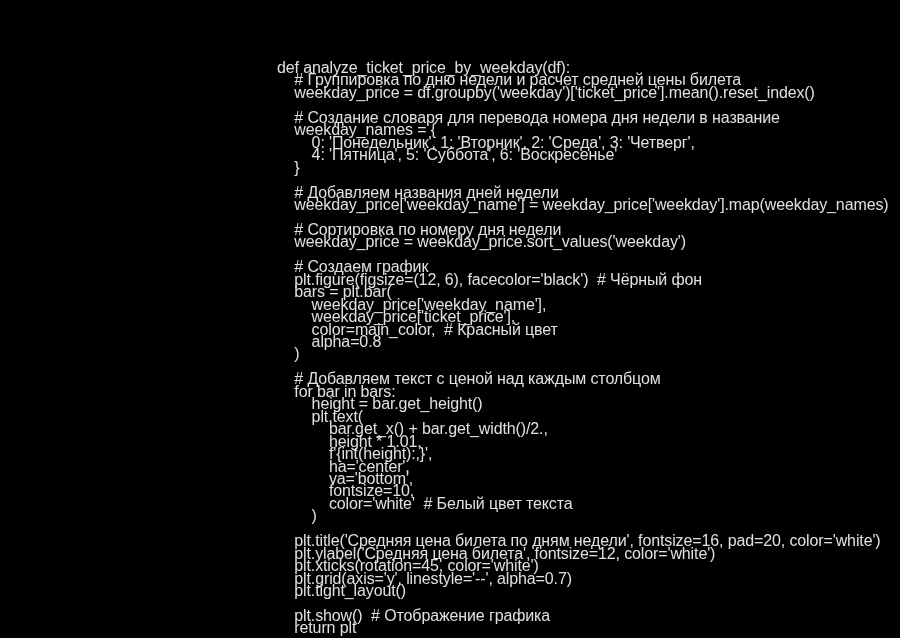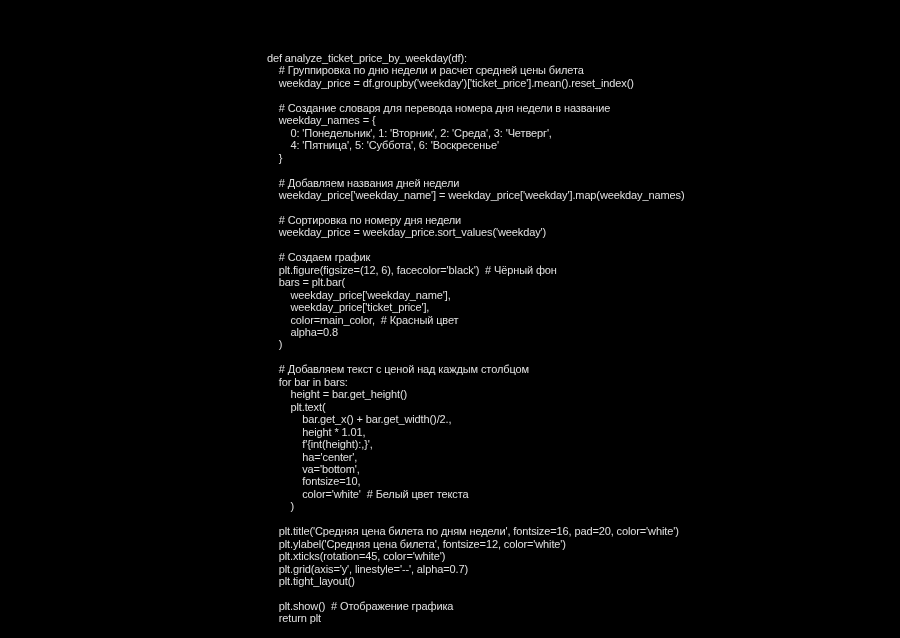--- a/index.html
+++ b/index.html
@@ -13,23 +13,23 @@
   .screen {
     position: relative;
     width: 900px;
     height: 638px;
     background: #000000;
   }
   .code-block {
     position: absolute;
     left: 261px;
     top: 46px;
-    margin: 6px;
+    margin: 16px;
     font-family: "Liberation Sans", "DejaVu Sans", sans-serif;
-    font-size: 11px;
+    font-size: 16px;
     line-height: 12.45px;
     letter-spacing: -0.12px;
     color: #e0e0e0;
     white-space: pre;
     -webkit-font-smoothing: antialiased;
   }
 </style>
 </head>
 <body>
 

